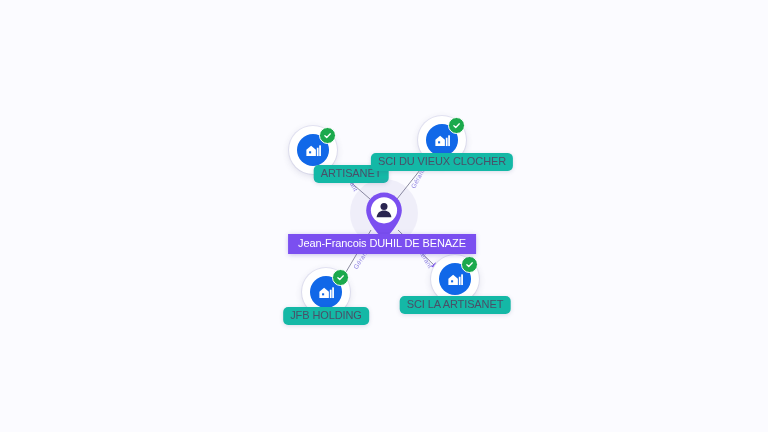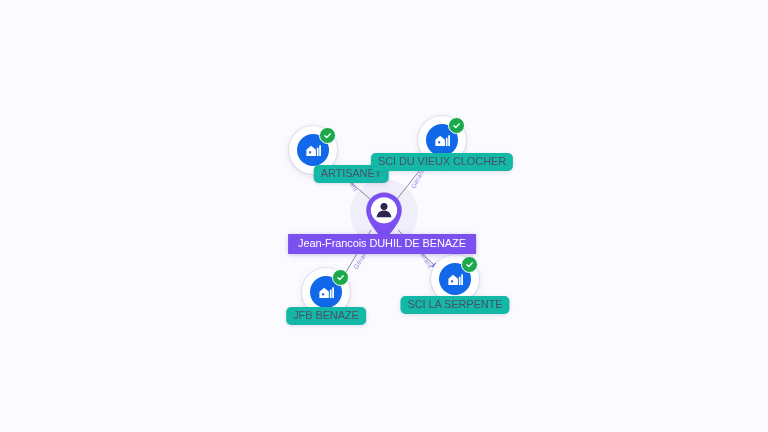--- a/index.html
+++ b/index.html
@@ -206,40 +206,40 @@
           <rect x="16.2" y="8.5" width="2.2" height="10.5" fill="#ffffff"></rect>
           <rect x="19.2" y="5.5" width="2.2" height="13.5" fill="#ffffff"></rect>
         </svg>
       </div>
       <div class="verified-badge">
         <svg width="9" height="9" viewBox="0 0 24 24">
           <path d="M5 12.5 L10 17.5 L19.5 7.5" stroke="#ffffff" stroke-width="3.4" fill="none" stroke-linecap="round" stroke-linejoin="round"></path>
         </svg>
       </div>
     </div>
-    <div class="label-pill label-company" style="left:0px; top:15px;">JFB BENAZE</div>
+    <div class="label-pill label-company" style="left:0px; top:15px;">JFB HOLDING</div>
   </div>
 
   <div class="node" style="left:455px; top:279px;">
     <div class="company-disc">
       <div class="company-icon">
         <svg width="19" height="19" viewBox="0 0 24 24" fill="none">
           <path d="M3 11.2 L9 6 L15 11.2 V19 H3 Z" fill="#ffffff"></path>
           <rect x="6.4" y="13" width="2.6" height="2.6" fill="#1168e8"></rect>
           <rect x="16.2" y="8.5" width="2.2" height="10.5" fill="#ffffff"></rect>
           <rect x="19.2" y="5.5" width="2.2" height="13.5" fill="#ffffff"></rect>
         </svg>
       </div>
       <div class="verified-badge">
         <svg width="9" height="9" viewBox="0 0 24 24">
           <path d="M5 12.5 L10 17.5 L19.5 7.5" stroke="#ffffff" stroke-width="3.4" fill="none" stroke-linecap="round" stroke-linejoin="round"></path>
         </svg>
       </div>
     </div>
-    <div class="label-pill label-company" style="left:0px; top:17px;">SCI LA SERPENTE</div>
+    <div class="label-pill label-company" style="left:0px; top:17px;">SCI LA ARTISANET</div>
   </div>
 
   <div class="node" style="left:384px; top:213px;">
     <div class="person-halo"></div>
     <div class="person-pin">
       <svg width="42" height="52" viewBox="0 0 42 52">
         <path d="M21 2.5
                  C11.1 2.5 3.2 10.4 3.2 20.3
                  C3.2 31.5 16.2 45.2 19.4 48.4
                  C20.3 49.3 21.7 49.3 22.6 48.4

